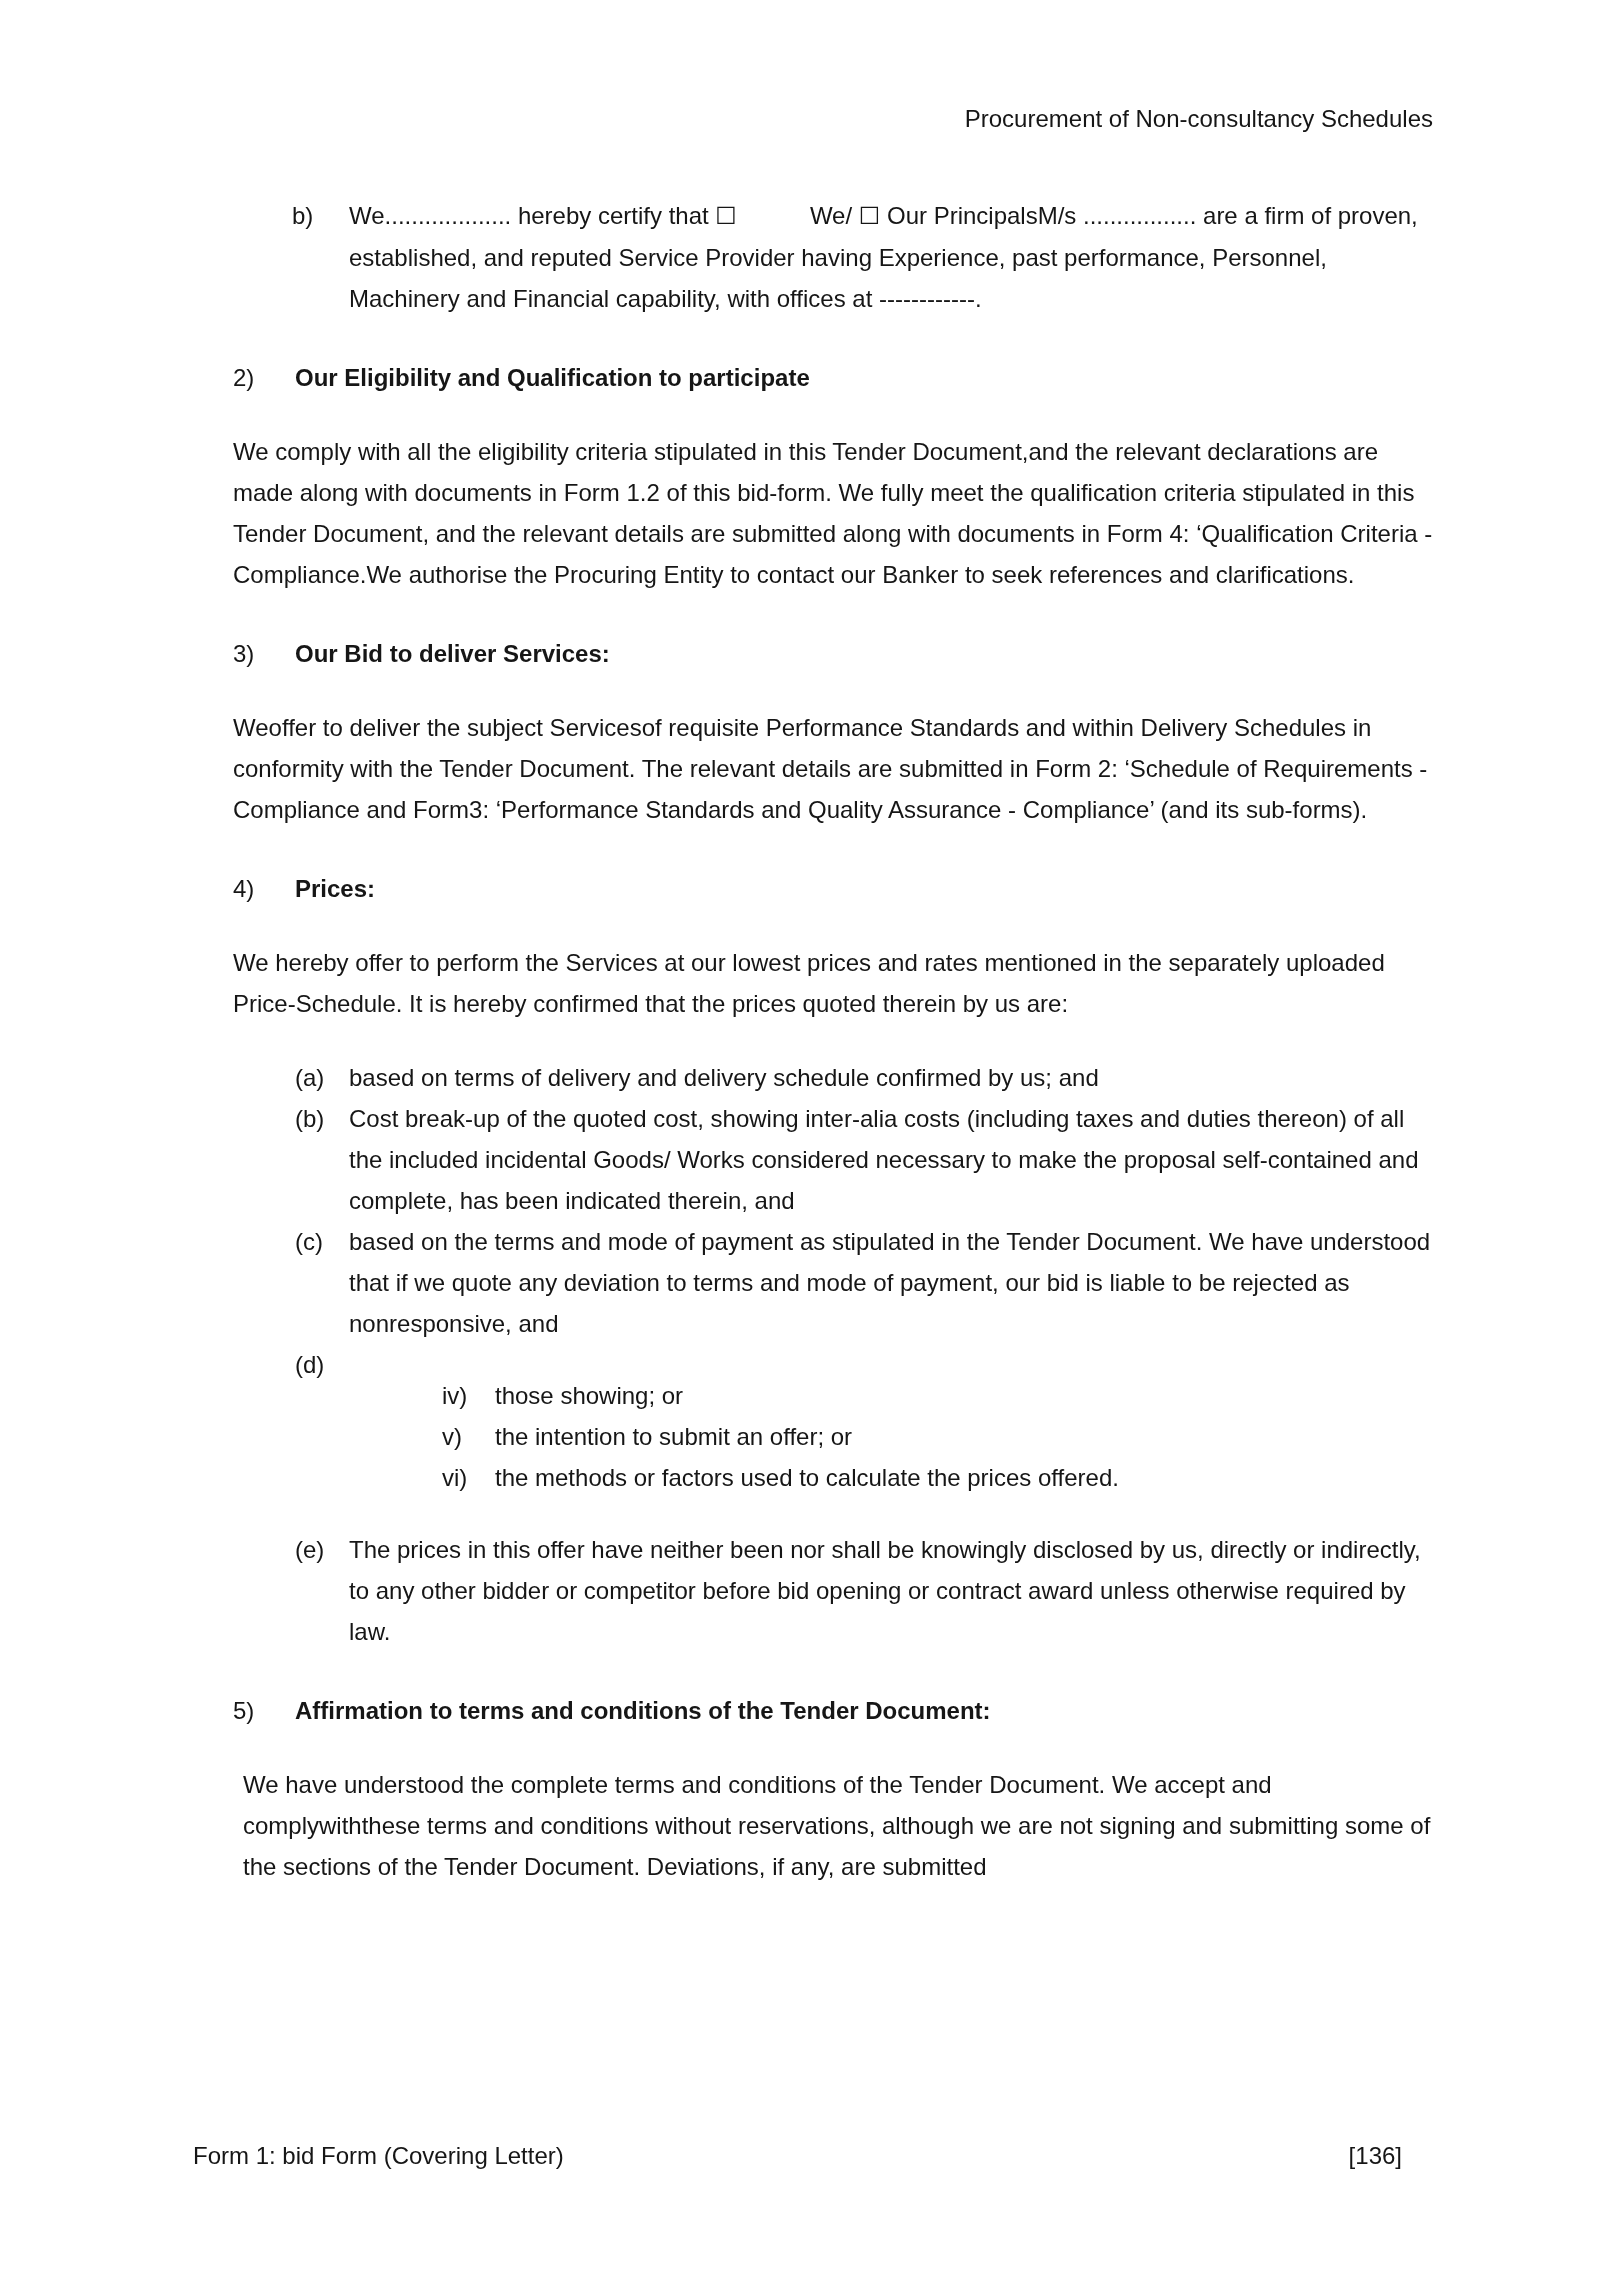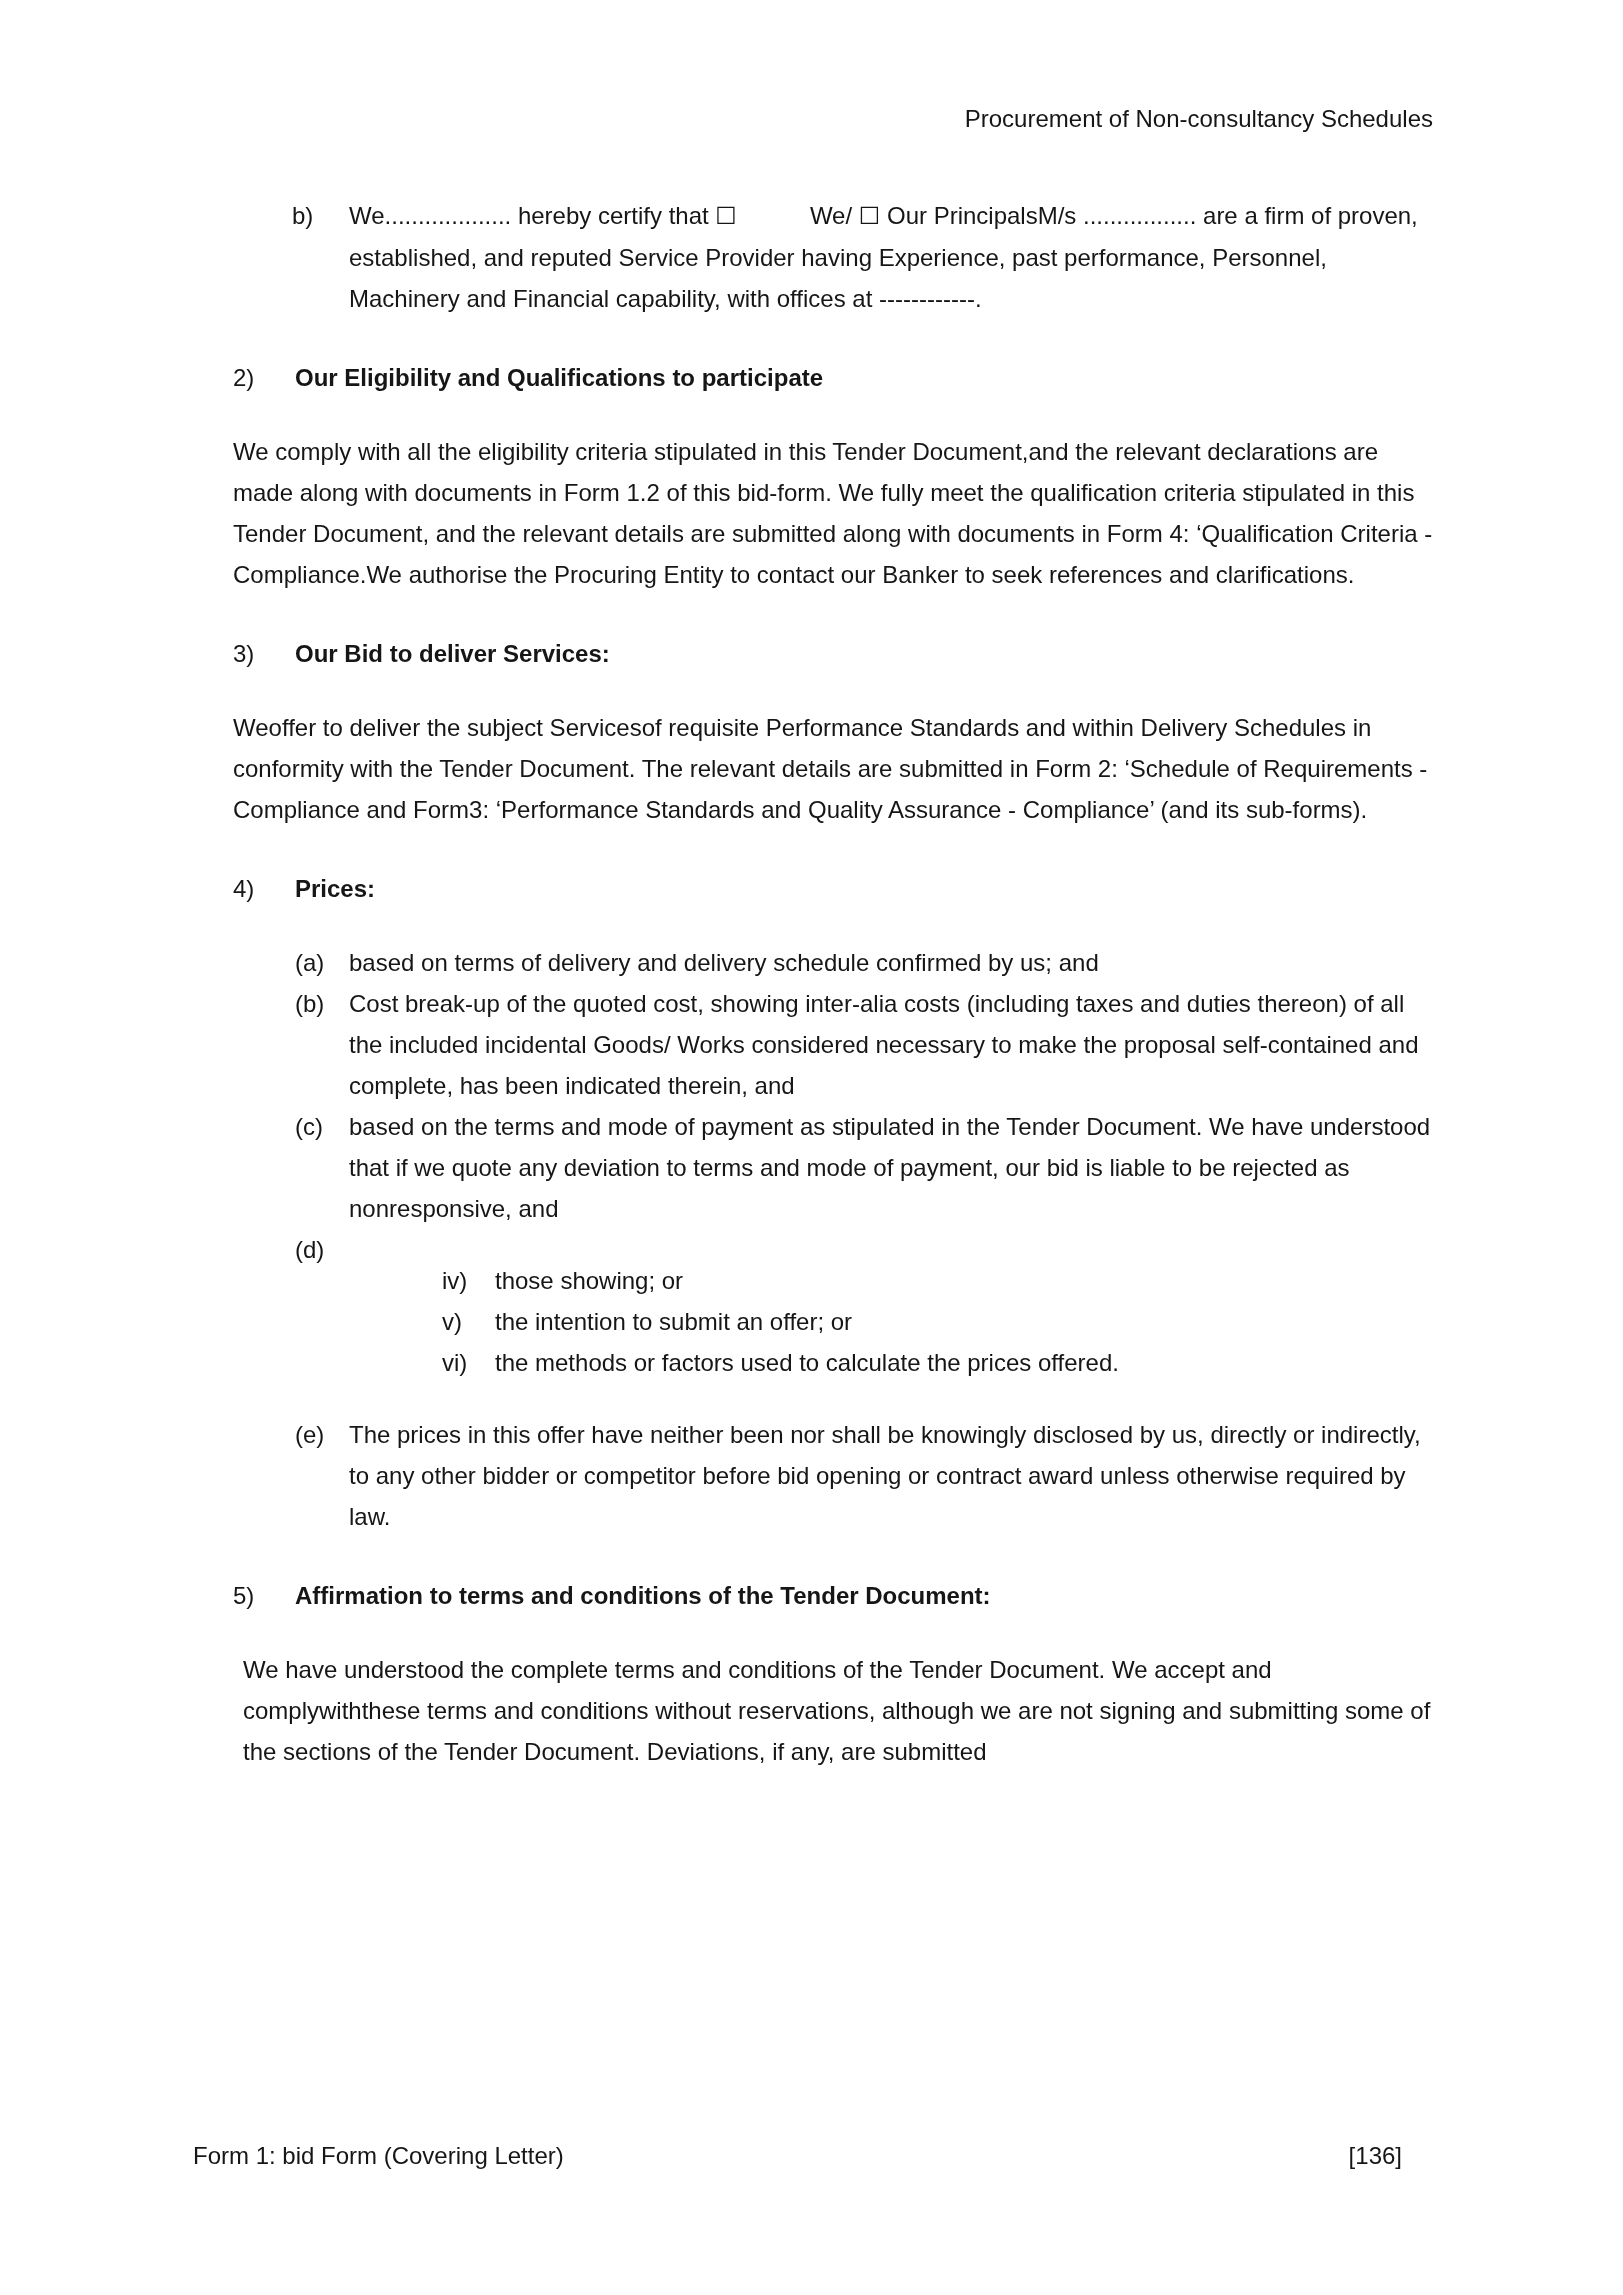--- a/index.html
+++ b/index.html
@@ -69,32 +69,33 @@
 
   <div class="header">
     <span>Procurement of Non-consultancy Schedules</span>
   </div>
 
   <div class="clause">
     <span class="marker">b)</span><span>We................... hereby certify that </span><span class="checkbox">☐</span><span class="gap"></span><span>We/ </span><span class="checkbox">☐</span><span> Our PrincipalsM/s ................. are a firm of proven, established, and reputed Service Provider having Experience, past performance, Personnel, Machinery and Financial capability, with offices at ------------.</span>
   </div>
 
   <div class="sec-head">
-    <span class="num">2)</span><span class="htext">Our Eligibility and Qualifications to participate</span>
+    <span class="num">2)</span><span class="htext">Our Eligibility and Qualification to participate</span>
   </div>
   <p class="para">We comply with all the eligibility criteria stipulated in this Tender Document,and the relevant declarations are made along with documents in Form 1.2 of this bid-form. We fully meet the qualification criteria stipulated in this Tender Document, and the relevant details are submitted along with documents in Form 4: ‘Qualification Criteria - Compliance.We authorise the Procuring Entity to contact our Banker to seek references and clarifications.</p>
 
   <div class="sec-head">
     <span class="num">3)</span><span class="htext">Our Bid to deliver Services:</span>
   </div>
   <p class="para">Weoffer to deliver the subject Servicesof requisite Performance Standards and within Delivery Schedules in conformity with the Tender Document. The relevant details are submitted in Form 2: ‘Schedule of Requirements - Compliance and Form3: ‘Performance Standards and Quality Assurance - Compliance’ (and its sub-forms).</p>
 
   <div class="sec-head">
     <span class="num">4)</span><span class="htext">Prices:</span>
   </div>
+  <p class="para">We hereby offer to perform the Services at our lowest prices and rates mentioned in the separately uploaded Price-Schedule. It is hereby confirmed that the prices quoted therein by us are:</p>
 
   <div class="list">
     <div class="litem">
       <span class="marker">(a)</span><span>based on terms of delivery and delivery schedule confirmed by us; and</span>
     </div>
     <div class="litem">
       <span class="marker">(b)</span><span>Cost break-up of the quoted cost, showing inter-alia costs (including taxes and duties thereon) of all the included incidental Goods/ Works considered necessary to make the proposal self-contained and complete, has been indicated therein, and</span>
     </div>
     <div class="litem">
       <span class="marker">(c)</span><span>based on the terms and mode of payment as stipulated in the Tender Document. We have understood that if we quote any deviation to terms and mode of payment, our bid is liable to be rejected as nonresponsive, and</span>

